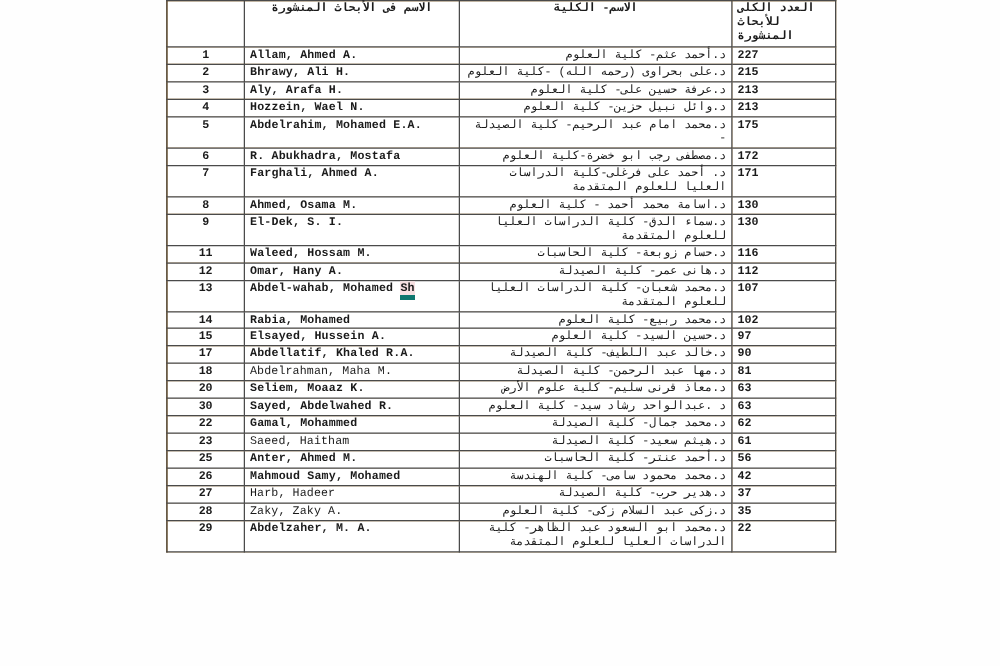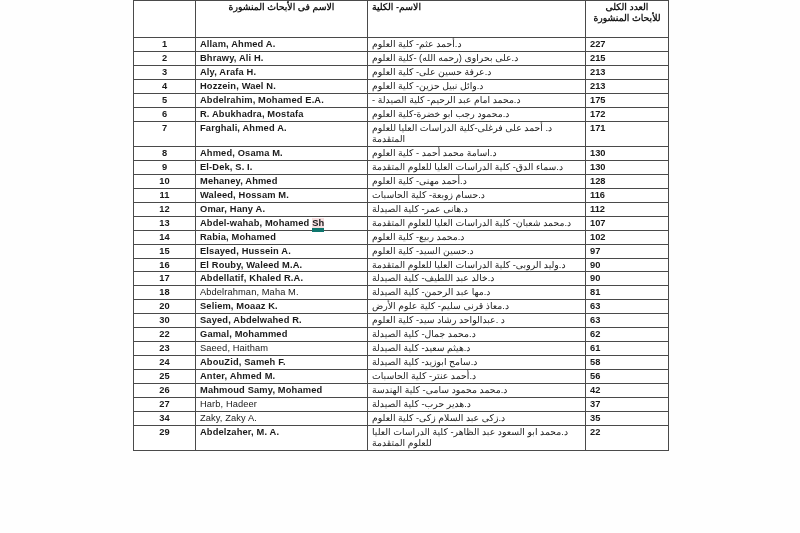--- a/index.html
+++ b/index.html
@@ -23,20 +23,21 @@
     background: #fefefe;
   }
   table.ranking {
     position: absolute;
     left: 133px;
     top: 0px;
     width: 535px;
     border-collapse: collapse;
     table-layout: fixed;
     background: #a16207;
+    font-family: Liberation Mono, monospace;
   }
   table.ranking td, table.ranking th {
     border: 1px solid #4a4a4a;
     padding: 1px 4px;
     vertical-align: top;
     font-size: 9.3px;
     line-height: 1.18;
     color: #1a1a1a;
     background: #ffffff;
   }
@@ -51,26 +52,26 @@
     height: 34px;
     font-weight: bold;
     vertical-align: top;
   }
   td.h-en {
     text-align: center;
     font-size: 9.2px;
     direction: rtl;
   }
   td.h-ar {
+    text-align: center;
+    font-size: 9.2px;
+    direction: rtl;
+  }
+  td.h-count {
     text-align: left;
-    font-size: 9.2px;
-    direction: rtl;
-  }
-  td.h-count {
-    text-align: center;
     font-size: 9.2px;
     direction: rtl;
     line-height: 1.25;
   }
   td.h-rank { }
 
   
   td.rank {
     text-align: center;
     font-weight: bold;
@@ -85,21 +86,21 @@
     padding-top: 2px;
     white-space: nowrap;
   }
   td.en.thin {
     font-weight: normal;
     letter-spacing: 0.1px;
     margin-left: 40px;
   }
   td.ar {
     direction: rtl;
-    text-align: left;
+    text-align: right;
     font-size: 9.1px;
     padding-right: 6px;
     padding-top: 2px;
     line-height: 1.3;
   }
   td.count {
     text-align: left;
     font-weight: bold;
     font-size: 9.6px;
     padding-top: 2px;
@@ -153,21 +154,21 @@
         </tr>
         <tr>
           <td class="rank">5</td>
           <td class="en">Abdelrahim, Mohamed E.A.</td>
           <td class="ar">د.محمد امام عبد الرحيم- كلية الصيدلة -</td>
           <td class="count">175</td>
         </tr>
         <tr>
           <td class="rank">6</td>
           <td class="en">R. Abukhadra, Mostafa</td>
-          <td class="ar">د.محمود رجب ابو خضرة-كلية العلوم</td>
+          <td class="ar">د.مصطفى رجب ابو خضرة-كلية العلوم</td>
           <td class="count">172</td>
         </tr>
         <tr>
           <td class="rank">7</td>
           <td class="en">Farghali, Ahmed A.</td>
           <td class="ar">د. أحمد على فرغلى-كلية الدراسات العليا للعلوم المتقدمة</td>
           <td class="count">171</td>
         </tr>
         <tr>
           <td class="rank">8</td>
@@ -175,26 +176,20 @@
           <td class="ar">د.اسامة محمد أحمد - كلية العلوم</td>
           <td class="count">130</td>
         </tr>
         <tr>
           <td class="rank">9</td>
           <td class="en">El-Dek, S. I.</td>
           <td class="ar">د.سماء الدق- كلية الدراسات العليا للعلوم المتقدمة</td>
           <td class="count">130</td>
         </tr>
         <tr>
-          <td class="rank">10</td>
-          <td class="en">Mehaney, Ahmed</td>
-          <td class="ar">د.أحمد مهنى- كلية العلوم</td>
-          <td class="count">128</td>
-        </tr>
-        <tr>
           <td class="rank">11</td>
           <td class="en">Waleed, Hossam M.</td>
           <td class="ar">د.حسام زوبعة- كلية الحاسبات</td>
           <td class="count">116</td>
         </tr>
         <tr>
           <td class="rank">12</td>
           <td class="en">Omar, Hany A.</td>
           <td class="ar">د.هانى عمر- كلية الصيدلة</td>
           <td class="count">112</td>
@@ -211,26 +206,20 @@
           <td class="ar">د.محمد ربيع- كلية العلوم</td>
           <td class="count">102</td>
         </tr>
         <tr>
           <td class="rank">15</td>
           <td class="en">Elsayed, Hussein A.</td>
           <td class="ar">د.حسين السيد- كلية العلوم</td>
           <td class="count">97</td>
         </tr>
         <tr>
-          <td class="rank">16</td>
-          <td class="en">El Rouby,  Waleed M.A.</td>
-          <td class="ar">د.وليد الروبى- كلية الدراسات العليا للعلوم المتقدمة</td>
-          <td class="count">90</td>
-        </tr>
-        <tr>
           <td class="rank">17</td>
           <td class="en">Abdellatif, Khaled R.A.</td>
           <td class="ar">د.خالد عبد اللطيف- كلية الصيدلة</td>
           <td class="count">90</td>
         </tr>
         <tr>
           <td class="rank">18</td>
           <td class="en thin">Abdelrahman, Maha M.</td>
           <td class="ar">د.مها عبد الرحمن- كلية الصيدلة</td>
           <td class="count">81</td>
@@ -253,45 +242,39 @@
           <td class="ar">د.محمد جمال- كلية الصيدلة</td>
           <td class="count">62</td>
         </tr>
         <tr>
           <td class="rank">23</td>
           <td class="en thin">Saeed, Haitham</td>
           <td class="ar">د.هيثم سعيد- كلية الصيدلة</td>
           <td class="count">61</td>
         </tr>
         <tr>
-          <td class="rank">24</td>
-          <td class="en">AbouZid, Sameh F.</td>
-          <td class="ar">د.سامح ابوزيد- كلية الصيدلة</td>
-          <td class="count">58</td>
-        </tr>
-        <tr>
           <td class="rank">25</td>
           <td class="en">Anter, Ahmed M.</td>
           <td class="ar">د.أحمد عنتر- كلية الحاسبات</td>
           <td class="count">56</td>
         </tr>
         <tr>
           <td class="rank">26</td>
           <td class="en">Mahmoud Samy, Mohamed</td>
           <td class="ar">د.محمد محمود سامى- كلية الهندسة</td>
           <td class="count">42</td>
         </tr>
         <tr>
           <td class="rank">27</td>
           <td class="en thin">Harb, Hadeer</td>
           <td class="ar">د.هدير حرب- كلية الصيدلة</td>
           <td class="count">37</td>
         </tr>
         <tr>
-          <td class="rank">34</td>
+          <td class="rank">28</td>
           <td class="en thin">Zaky, Zaky A.</td>
           <td class="ar">د.زكى عبد السلام زكى- كلية العلوم</td>
           <td class="count">35</td>
         </tr>
         <tr>
           <td class="rank">29</td>
           <td class="en">Abdelzaher, M. A.</td>
           <td class="ar">د.محمد ابو السعود عبد الظاهر- كلية الدراسات العليا للعلوم المتقدمة</td>
           <td class="count">22</td>
         </tr>

